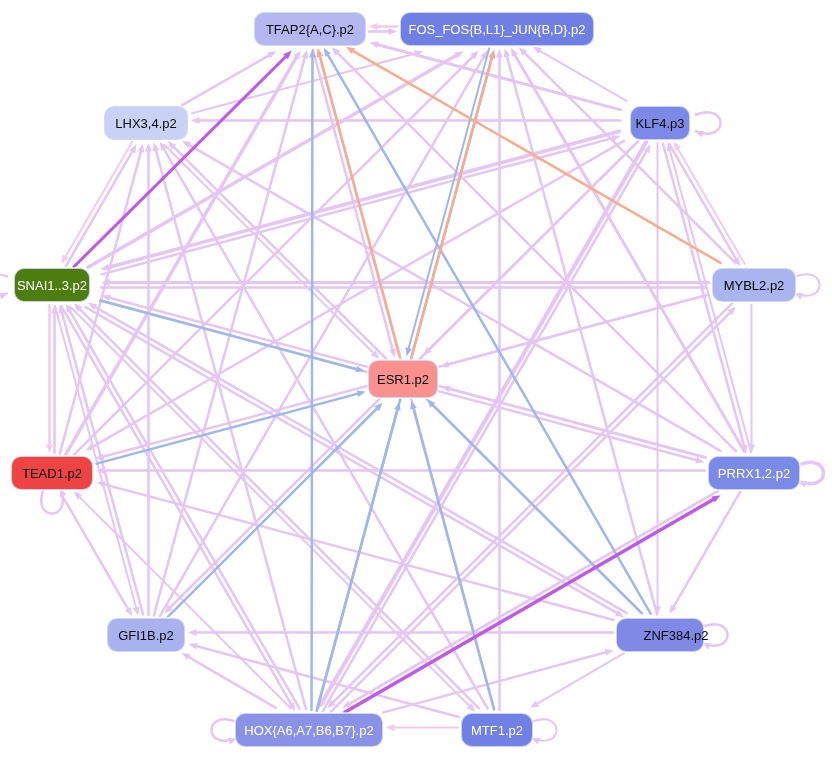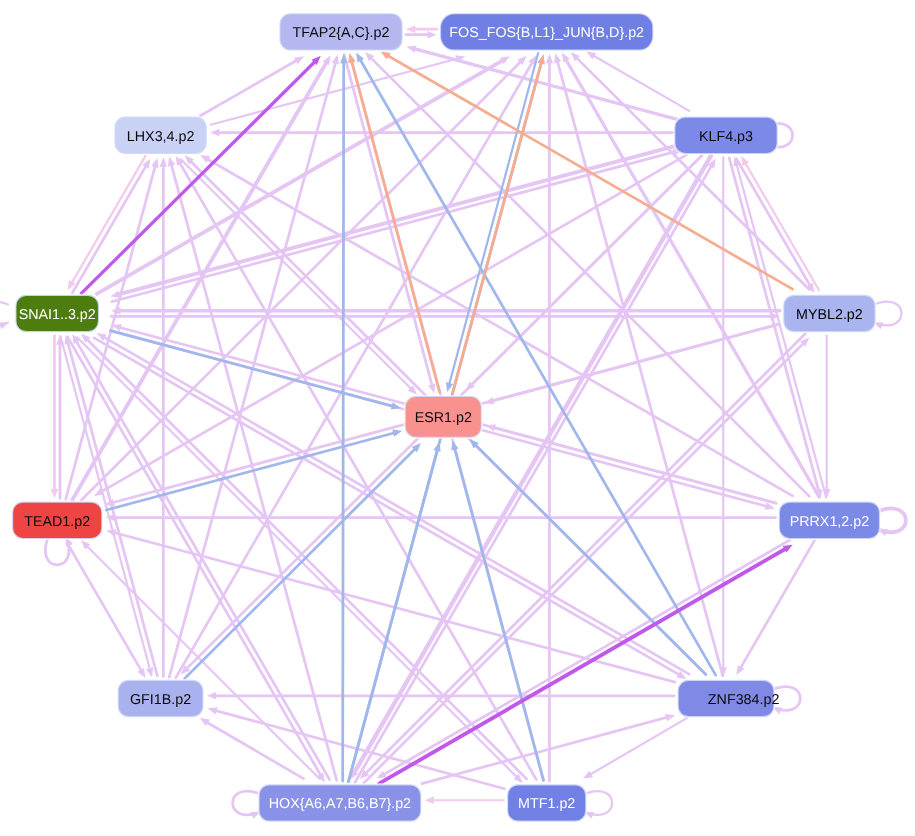--- a/index.html
+++ b/index.html
@@ -217,26 +217,26 @@
       <polygon points="531,738 540.1543131748997,738.0924678098474 537.5652144991705,744.3802788794756" fill="#e5c5f4"></polygon>
       <path d="M 237 722 C 203 708, 203 752, 237 738" fill="none" stroke="#e5c5f4" stroke-width="2.5"></path>
       <polygon points="237,738 230.43478550082952,744.3802788794756 227.84568682510033,738.0924678098474" fill="#e5c5f4"></polygon>
       <path d="M 44 488 C 30 522, 74 522, 60 488" fill="none" stroke="#e5c5f4" stroke-width="2.5"></path>
       <polygon points="60,488 66.38027887947554,494.56521449917045 60.09246780984748,497.1543131748997" fill="#e5c5f4"></polygon>
       <path d="M 8 277 C -26 263, -26 307, 8 293" fill="none" stroke="#e5c5f4" stroke-width="2"></path>
       <polygon points="8,293 1.4347855008295172,299.38027887947555 -1.1543131748996869,293.09246780984745" fill="#e5c5f4"></polygon>
     </svg>
   <div id="node-layer">
       <div class="node" style="left: 310px; top: 29px; width: 112px; height: 34px; background: rgb(181, 184, 240); color: rgb(10, 10, 10);">TFAP2{A,C}.p2</div>
-      <div class="node" style="left: 497px; top: 29px; width: 194px; height: 34px; background: rgb(111, 127, 227); color: rgb(255, 255, 255); border-radius: 13px;">FOS_FOS{B,L1}_JUN{B,D}.p2</div>
-      <div class="node" style="left: 660px; top: 123px; width: 94px; height: 34px; background: rgb(125, 137, 230); color: rgb(10, 10, 10);">KLF4.p3</div>
+      <div class="node" style="left: 497px; top: 29px; width: 194px; height: 34px; background: rgb(111, 127, 227); color: rgb(255, 255, 255);">FOS_FOS{B,L1}_JUN{B,D}.p2</div>
+      <div class="node" style="left: 660px; top: 123px; width: 60px; height: 34px; background: rgb(125, 137, 230); color: rgb(10, 10, 10);">KLF4.p3</div>
       <div class="node" style="left: 754px; top: 285px; width: 84px; height: 34px; background: rgb(170, 181, 239); color: #000000;">MYBL2.p2</div>
       <div class="node" style="left: 754px; top: 473px; width: 92px; height: 34px; background: rgb(123, 138, 230); color: rgb(255, 255, 255);">PRRX1,2.p2</div>
       <div class="node" style="left: 660px; top: 635px; width: 88px; height: 34px; background: rgb(128, 137, 230); color: rgb(10, 10, 10); padding-left: 32px;">ZNF384.p2</div>
-      <div class="node" style="left: 497px; top: 730px; width: 72px; height: 34px; background: rgb(112, 128, 228); color: rgb(255, 255, 255);">MTF1.p2</div>
+      <div class="node" style="left: 497px; top: 730px; width: 72px; height: 34px; background: rgb(112, 128, 228); color: rgb(255, 255, 255); border-radius: 11px;">MTF1.p2</div>
       <div class="node" style="left: 309px; top: 730px; width: 148px; height: 34px; background: rgb(138, 146, 232); color: rgb(255, 255, 255);">HOX{A6,A7,B6,B7}.p2</div>
       <div class="node" style="left: 146px; top: 635px; width: 78px; height: 34px; background: rgb(169, 177, 238); color: rgb(10, 10, 10);">GFI1B.p2</div>
       <div class="node" style="left: 52px; top: 473px; width: 82px; height: 34px; background: #ef4444; color: rgb(10, 10, 10);">TEAD1.p2</div>
       <div class="node" style="left: 52px; top: 285px; width: 76px; height: 34px; background: #4d7c0f; color: rgb(255, 255, 255);">SNAI1..3.p2</div>
       <div class="node" style="left: 146px; top: 123px; width: 84px; height: 34px; background: rgb(201, 210, 245); color: rgb(10, 10, 10);">LHX3,4.p2</div>
       <div class="node" style="left: 403px; top: 379px; width: 70px; height: 38px; background: rgb(249, 146, 142); color: rgb(10, 10, 10);">ESR1.p2</div>
     </div>
 </div>
 
 </body></html>

